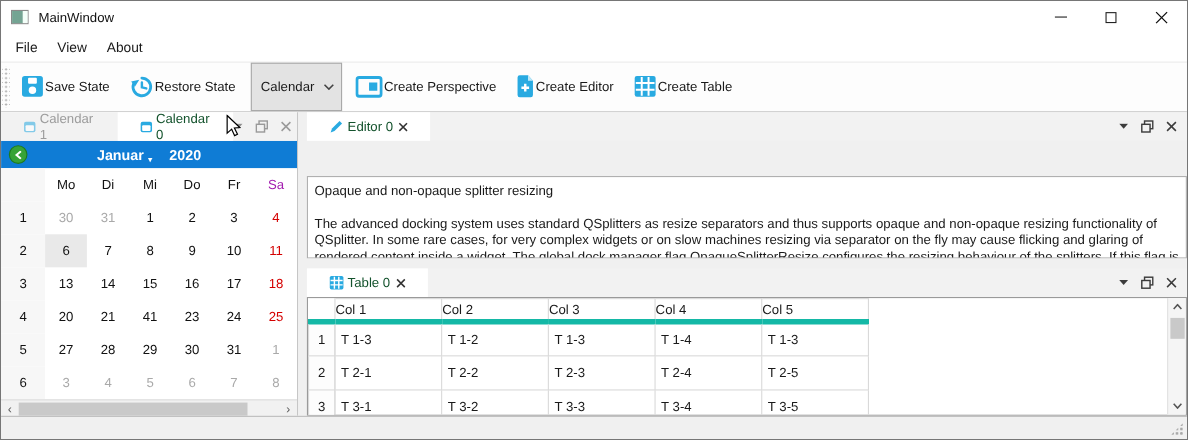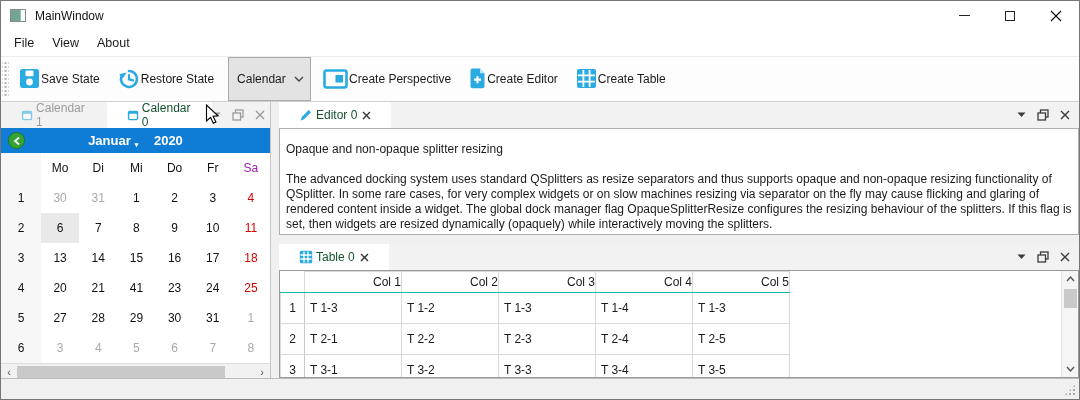--- a/index.html
+++ b/index.html
@@ -57,28 +57,28 @@
   .wd-head .day.weekend { color:#a21caf; }
   .cal-hscroll { height:16px; background:#f1f1f1; border-top:1px solid #ddd; display:flex; align-items:center; flex:0 0 auto; }
   .hs-arrow { width:16px; display:flex; align-items:center; justify-content:center; color:#555; font-size:11px; }
   .hs-thumb { height:12px; width:208px; background:#c9c9c9; }
   
   .v-splitter { width:8px; background:#f0f0f0; }
   .h-splitter { height:9px; background:#f0f0f0; }
   .right-col { flex:1; display:flex; flex-direction:column; min-width:0; }
   
   .editor-panel { height:133px; display:flex; flex-direction:column; }
-  .editor-content { flex:1; background:#fff; border:1px solid #b0b0b0; padding:11px 6px; font-size:12px; line-height:15px; overflow:hidden; }
+  .editor-content { flex:1; background:#fff; border:1px solid #b0b0b0; padding:3px 6px; font-size:12px; line-height:15px; overflow:hidden;margin-top:32px; }
   .editor-title { margin:2px 0 15px; }
   
   .table-panel { flex:1; display:flex; flex-direction:column; min-height:0; }
   .table-content { flex:1; background:#fff; border:1px solid #9a9a9a; position:relative; overflow:hidden; }
   table.grid { border-collapse:collapse; table-layout:fixed; width:509px; font-size:12px; }
   table.grid th, table.grid td { border:1px solid #d9d9d9; font-weight:normal; overflow:hidden; white-space:nowrap; }
-  table.grid thead th { height:21px; text-align:right; border-bottom:1px solid #14b8a6;margin-left:44px; }
+  table.grid thead th { height:21px; text-align:left; border-bottom:5px solid #14b8a6;margin-left:44px; }
   table.grid td { height:31px; padding-left:5px; }
   table.grid td.rowhead { text-align:center; padding-left:0; background:#fdfdfd; border-right:1px solid #c9c9c9; }
   table.grid th:first-child { border-left:none; } 
   table.grid th.corner { border-left:none; border-top:none; }
   .vscroll { position:absolute; top:0; right:0; bottom:0; width:17px; background:#f5f5f5; border-left:1px solid #e2e2e2; display:flex; flex-direction:column; align-items:center; }
   .vs-arrow { height:16px; display:flex; align-items:center; justify-content:center; color:#555; width:100%; }
   .vs-thumb { width:13px; height:19px; background:#c9c9c9; margin-top:2px; }
   .vs-spacer { flex:1; }
   
   .statusbar { height:21px; background:#f0f0f0; border-top:1px solid #bcbcbc; position:relative; }

